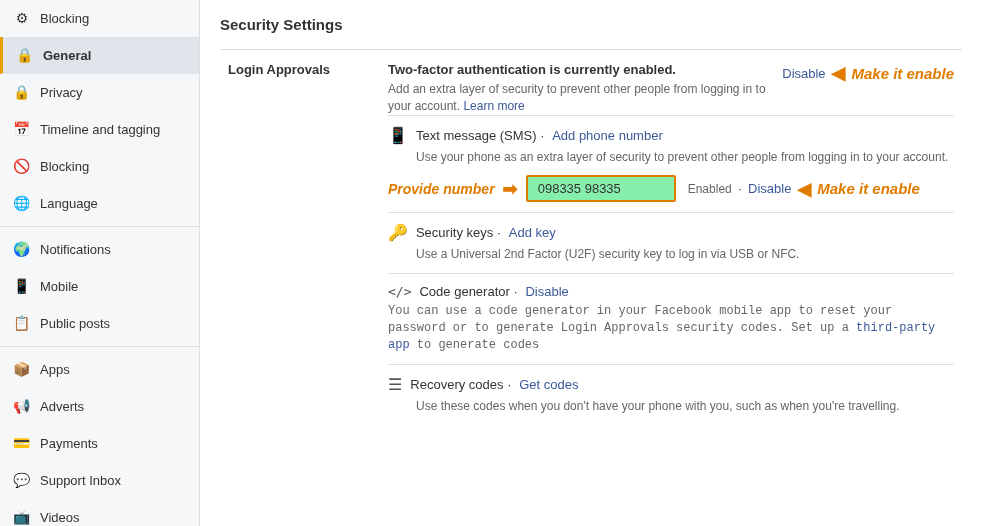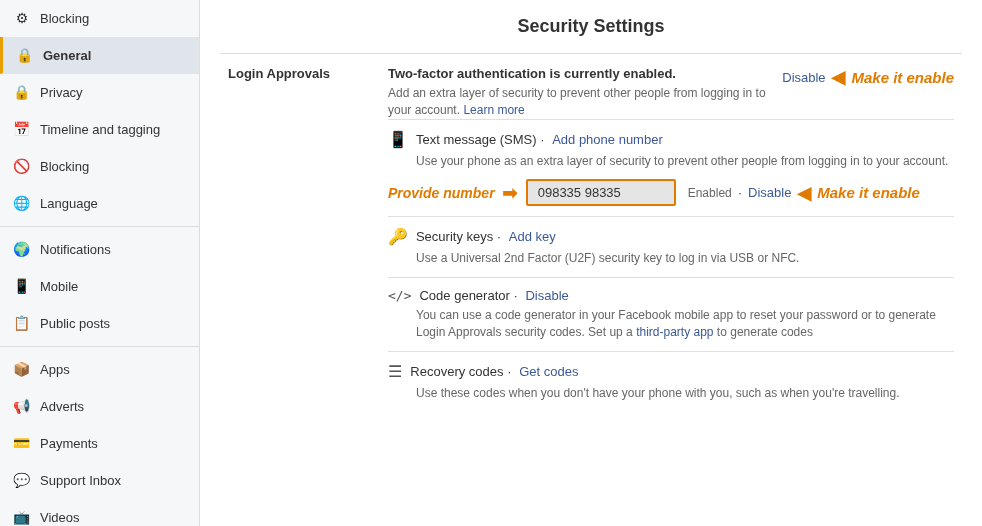--- a/index.html
+++ b/index.html
@@ -51,25 +51,24 @@
       background: #ddd;
       margin: 4px 0;
     }
     
     .main-content {
       flex: 1;
       padding: 16px 20px;
       background: #fff;
     }
     .page-title {
-      font-size: 18px;
+      font-size: 15px;
       font-weight: bold;
       color: #333;
       margin-bottom: 16px;
-      text-align: center;
     }
     .settings-table {
       width: 100%;
       border-collapse: collapse;
     }
     .settings-row {
       border-top: 1px solid #ddd;
     }
     .settings-row td {
       padding: 12px 8px;
@@ -172,21 +171,21 @@
       font-weight: bold;
       font-style: italic;
       margin-right: 8px;
     }
     .phone-input-box {
       border: 2px solid #e07b00;
       border-radius: 2px;
       padding: 4px 10px;
       font-size: 13px;
       color: #333;
-      background: #e5e5e5;
+      background: #86efac;
       width: 150px;
     }
     .enabled-disable {
       display: flex;
       align-items: center;
       gap: 6px;
       margin-left: 12px;
     }
     .enabled-text {
       color: #666;
@@ -327,21 +326,21 @@
               <div class="section-desc" style="margin-left:28px;">Use a Universal 2nd Factor (U2F) security key to log in via USB or NFC.</div>
             </div>
 
             <div class="sub-section">
               <div class="sub-section-header">
                 <span class="sub-section-icon" style="font-size:13px; font-family:monospace;">&lt;/&gt;</span>
                 <span class="sub-section-title">Code generator</span>
                 <span>&nbsp;·&nbsp;</span>
                 <a href="#" class="sub-section-link">Disable</a>
               </div>
-              <div class="section-desc" style="margin-left:28px;">
+              <div class="section-desc" style="font-family:Liberation Mono, monospace;">
                 <span>You can use a code generator in your Facebook mobile app to reset your password or to generate Login Approvals security codes. Set up a</span>
                 <a href="#" class="link-blue">third-party app</a>
                 <span>to generate codes</span>
               </div>
             </div>
 
             <div class="sub-section">
               <div class="sub-section-header">
                 <span class="sub-section-icon">☰</span>
                 <span class="sub-section-title">Recovery codes</span>

